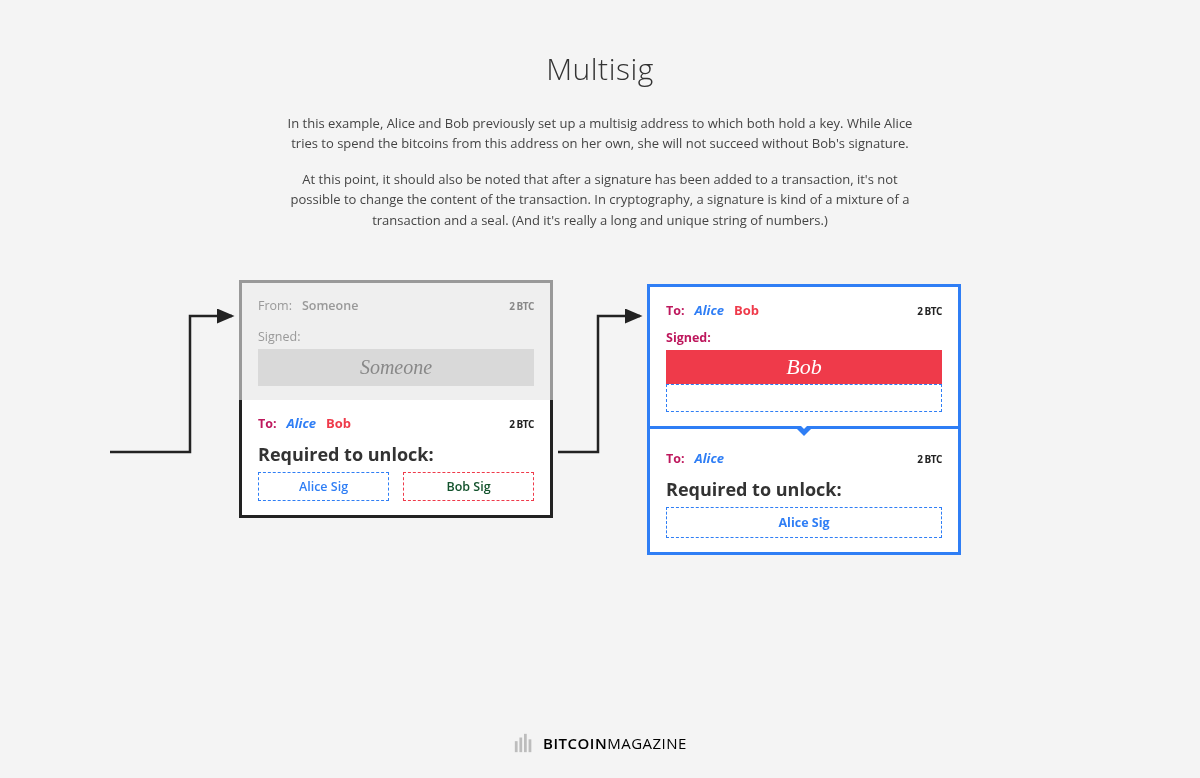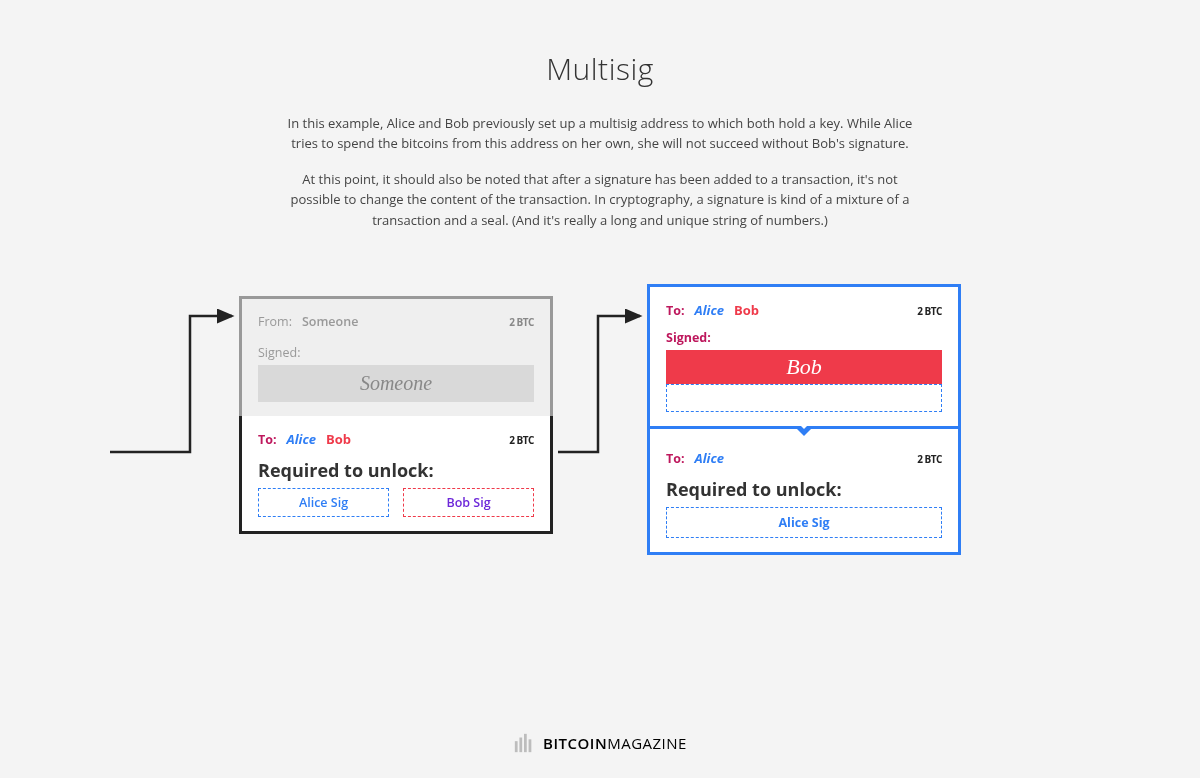--- a/index.html
+++ b/index.html
@@ -63,30 +63,30 @@
   .btc-amt.gray { color: #888; }
 
   .sig-box {
     border: 1px dashed;
     text-align: center;
     font-size: 12.5px;
     font-weight: 600;
     padding: 5px 0;
   }
   .sig-alice { border-color: #2f7ef5; color: #2f7ef5; }
-  .sig-bob   { border-color: #ef3a4a; color: #6d28d9; }
+  .sig-bob   { border-color: #ef3a4a; color: #14532d; }
   .sig-row { display: flex; gap: 14px; margin-top: 6px; }
   .sig-row .sig-box { flex: 1; }
 
   .section-label { font-size: 18px; font-weight: 700; color: #333; margin-top: 8px; margin-bottom: 6px; }
 
   
   .left-group {
     left: 239px;
-    top: 36px;
+    top: 20px;
     width: 314px;
     border: 3px solid #222;
   }
   .left-top-wrap {
     border: 3px solid #999;
     border-bottom: none;
     margin: -3px -3px 0 -3px;
   }
   .someone-sig {
     background: #d9d9d9;

